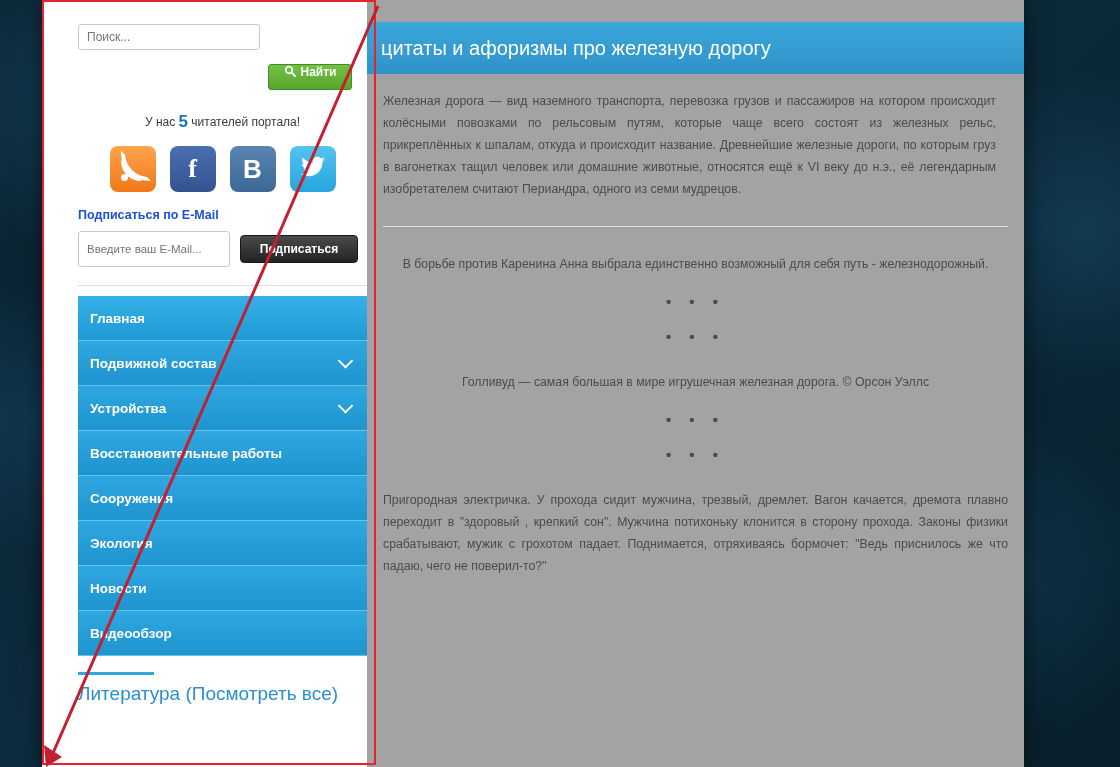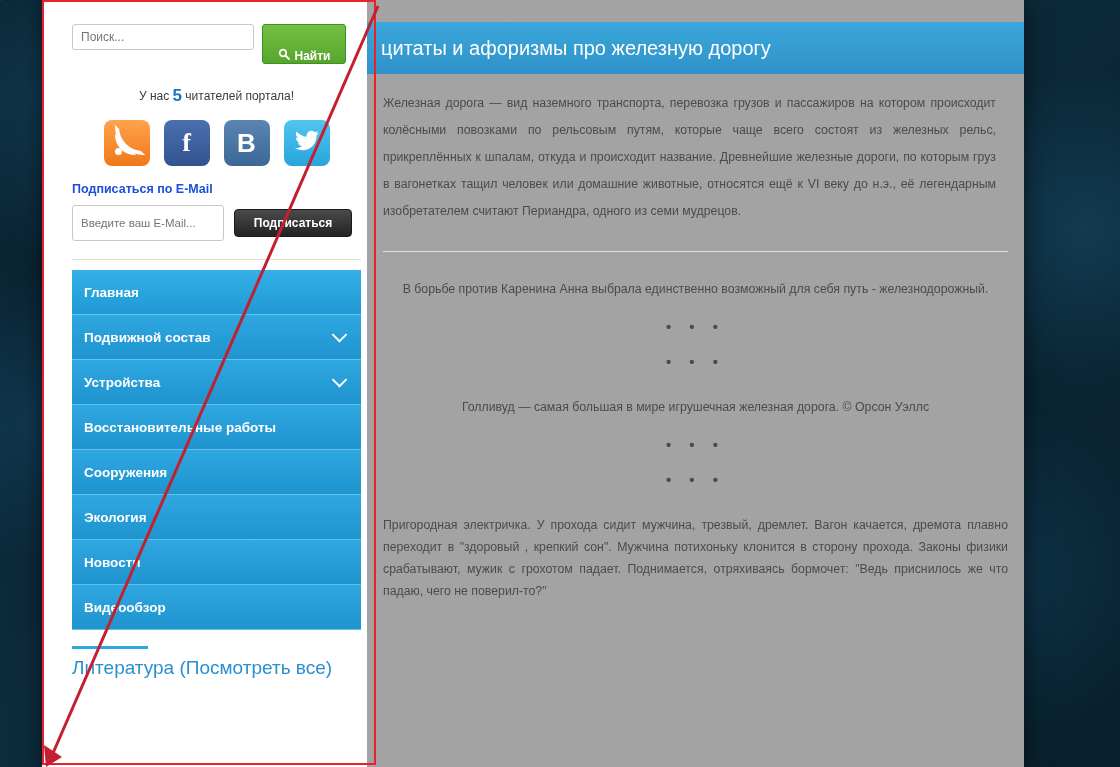--- a/index.html
+++ b/index.html
@@ -44,21 +44,21 @@
     top: 0;
     width: 982px;
     height: 767px;
     background: #ffffff;
     box-shadow: 0 0 22px rgba(0,0,0,0.55);
   }
 
   
   #sidebar {
     position: absolute;
-    left: 12px;
+    left: 18px;
     top: 0;
     width: 325px;
     height: 767px;
     background: #ffffff;
     padding: 0 18px;
     box-sizing: border-box;
   }
   .search-row {
     display: flex;
     align-items: flex-start;
@@ -71,34 +71,35 @@
     box-sizing: border-box;
     border: 1px solid #c8c8c8;
     border-radius: 3px;
     padding: 0 8px;
     font-size: 12px;
     color: #777;
     font-family: "Liberation Sans", sans-serif;
     background: #fff;
   }
   #search-button {
-    height: 40px;
+    height: 26px;
     min-width: 84px;
     border: 1px solid #3f8f24;
     border-radius: 3px;
     background: linear-gradient(to bottom, #73c045 0%, #57a62c 100%);
     color: #fff;
     font-size: 12px;
     font-weight: bold;
     display: flex;
-    align-items: flex-end;
+    align-items: flex-start;
     justify-content: center;
     gap: 5px;
     cursor: pointer;
     box-sizing: border-box;
+    margin-top: 40px;
   }
   .readers-line {
     text-align: center;
     font-size: 12px;
     color: #3b3b3b;
     margin-top: 22px;
     font-family: "Liberation Sans", sans-serif;
   }
   .readers-line .num {
     color: #1a74b8;
@@ -237,21 +238,21 @@
   #content-header h1 {
     margin: 0;
     color: #ffffff;
     font-size: 20px;
     font-weight: normal;
     font-family: "Liberation Sans", sans-serif;
   }
   .intro {
     padding: 16px 28px 0 16px;
     font-size: 12.3px;
-    line-height: 27px;
+    line-height: 22px;
     color: #4b4b4b;
     text-align: justify;
   }
   .hr-line {
     border-top: 1px solid #e0e0e0;
     margin: 26px 16px 0 16px;
   }
   .quote {
     padding: 0 16px;
     font-size: 12.3px;

